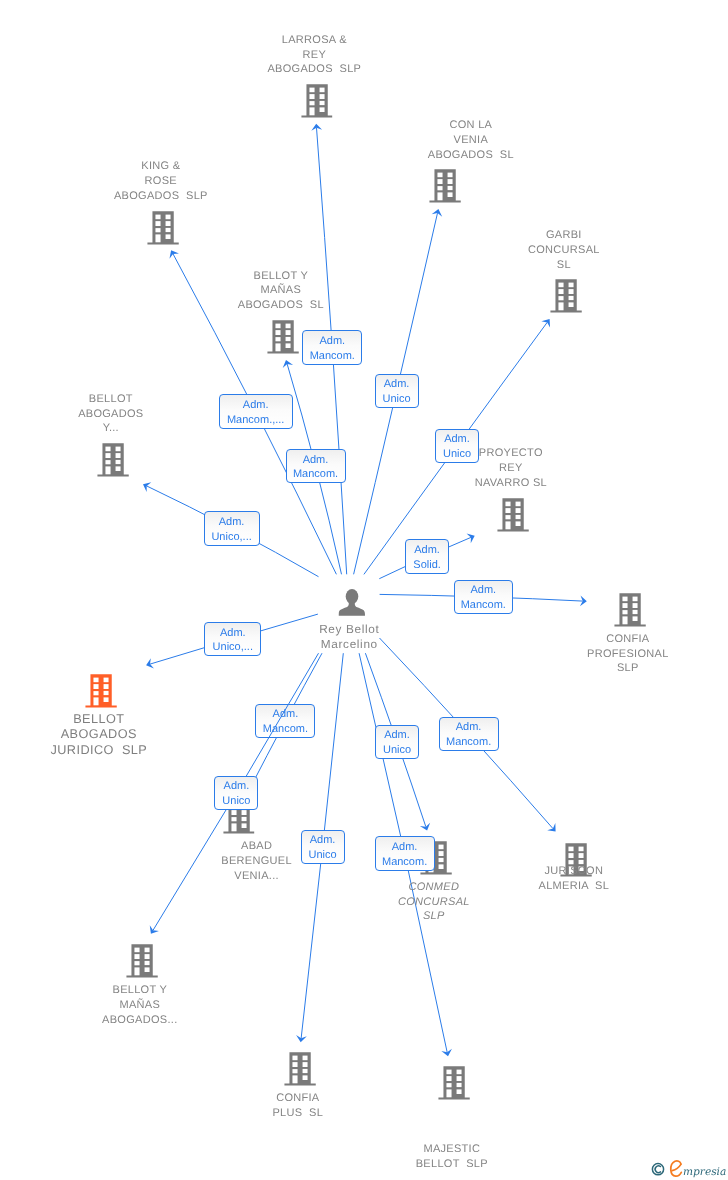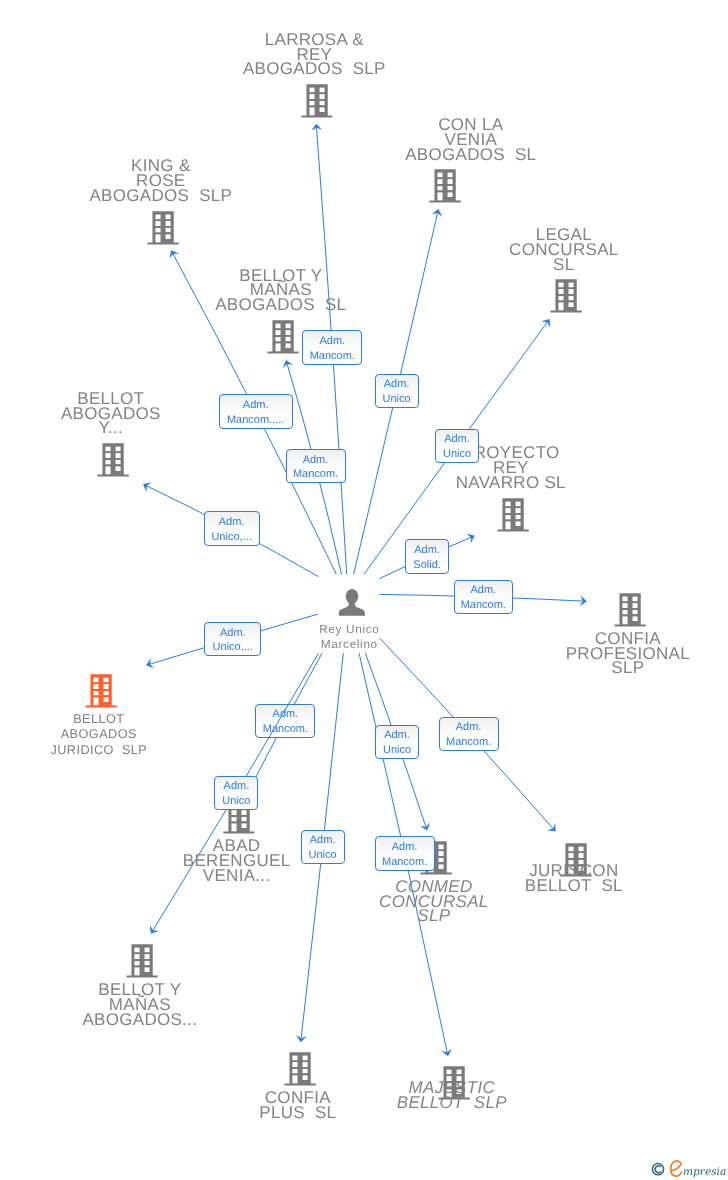--- a/index.html
+++ b/index.html
@@ -11,21 +11,21 @@
   #stage{position:relative;width:728px;height:1180px;background:#fff;
     -webkit-font-smoothing:antialiased;}
   #chips-under{position:absolute;left:0;top:0;}
   #edges2{position:absolute;left:0;top:0;width:728px;height:1180px;}
   svg#edges{position:absolute;left:0;top:0;width:728px;height:1180px;overflow:visible;}
   .edge-path{fill:none;stroke:#2b7ce9;stroke-width:1;}
   .arrow-head{fill:#2b7ce9;}
   .node{position:absolute;width:0;height:0;}
   .node .glyph{position:absolute;transform:translateX(-50%);}
   .node .cap{position:absolute;left:-2.2px;transform:translateX(-50%);
-      text-align:center;color:#848484;font-size:17px;font-weight:400;
+      text-align:center;color:#848484;font-size:11px;font-weight:400;
       letter-spacing:0.3px;line-height:14.7px;white-space:pre;}
   .node.center .cap{font-size:11.8px;letter-spacing:0.65px;line-height:14.9px;}
   .node.hl .cap{color:#7f7f7f;font-size:12.7px;letter-spacing:0.45px;line-height:15.7px;}
   .chip{position:absolute;border:1px solid #2b7ce9;border-radius:4px;
       background:linear-gradient(180deg,#efefef 0%,#fbfbfb 45%,#ffffff 100%);
       color:#2b7ce9;font-size:11px;text-align:center;
       box-sizing:border-box;white-space:pre;
       display:flex;flex-direction:column;align-items:center;justify-content:center;}
   .chip span{display:block;line-height:14.5px;}
   .chip{padding-top:2px;}
@@ -112,21 +112,21 @@
       <rect x="8.2" y="3.6" width="5.1" height="4.6"></rect>
               <rect x="18.3" y="3.6" width="5.0" height="4.6"></rect>
       <rect x="8.2" y="10.1" width="5.1" height="4.9"></rect>
               <rect x="18.3" y="10.1" width="5.0" height="4.9"></rect>
       <rect x="8.2" y="17.1" width="5.1" height="4.2"></rect>
               <rect x="18.3" y="16.9" width="5.0" height="4.2"></rect>
       <rect x="8.2" y="23.4" width="5.1" height="7.9"></rect>
               <rect x="18.3" y="23.4" width="5.0" height="4.6"></rect>
     </g>
           </svg></div>
-        <div class="cap" style="top: 228.1px;"><span>LEGAL</span><br><span>CONCURSAL</span><br><span>SL</span></div>
+        <div class="cap" style="top: 228.1px;"><span>GARBI</span><br><span>CONCURSAL</span><br><span>SL</span></div>
       </div>
       <div class="node" style="left: 163px; top: 0px;">
         <div class="glyph" style="top: 210.7px; left: 0px;"><svg width="31.5" height="34" viewBox="0 0 31.5 34">
     <path fill="#7a7a7a" d="M5.2 0.3 H26.5 V31.4 H5.2 Z M0 31.4 H31.5 V33.6 H0 Z"></path>
     <g fill="#ffffff">
       <rect x="8.2" y="3.6" width="5.1" height="4.6"></rect>
               <rect x="18.3" y="3.6" width="5.0" height="4.6"></rect>
       <rect x="8.2" y="10.1" width="5.1" height="4.9"></rect>
               <rect x="18.3" y="10.1" width="5.0" height="4.9"></rect>
       <rect x="8.2" y="17.1" width="5.1" height="4.2"></rect>
@@ -224,21 +224,21 @@
       <rect x="8.2" y="3.6" width="5.1" height="4.6"></rect>
               <rect x="18.3" y="3.6" width="5.0" height="4.6"></rect>
       <rect x="8.2" y="10.1" width="5.1" height="4.9"></rect>
               <rect x="18.3" y="10.1" width="5.0" height="4.9"></rect>
       <rect x="8.2" y="17.1" width="5.1" height="4.2"></rect>
               <rect x="18.3" y="16.9" width="5.0" height="4.2"></rect>
       <rect x="8.2" y="23.4" width="5.1" height="7.9"></rect>
               <rect x="18.3" y="23.4" width="5.0" height="4.6"></rect>
     </g>
           </svg></div>
-        <div class="cap" style="top: 839.2px;"><span>ABAD</span><br><span>BERENGUEL</span><br><span>VENIA...</span></div>
+        <div class="cap" style="top: 839.2px; margin-left: 20px;"><span>ABAD</span><br><span>BERENGUEL</span><br><span>VENIA...</span></div>
       </div>
       <div class="node" style="left: 142px; top: 0px;">
         <div class="glyph" style="top: 944.1px; left: 0px;"><svg width="31.5" height="34" viewBox="0 0 31.5 34">
     <path fill="#7a7a7a" d="M5.2 0.3 H26.5 V31.4 H5.2 Z M0 31.4 H31.5 V33.6 H0 Z"></path>
     <g fill="#ffffff">
       <rect x="8.2" y="3.6" width="5.1" height="4.6"></rect>
               <rect x="18.3" y="3.6" width="5.0" height="4.6"></rect>
       <rect x="8.2" y="10.1" width="5.1" height="4.9"></rect>
               <rect x="18.3" y="10.1" width="5.0" height="4.9"></rect>
       <rect x="8.2" y="17.1" width="5.1" height="4.2"></rect>
@@ -288,46 +288,46 @@
       <rect x="8.2" y="3.6" width="5.1" height="4.6"></rect>
               <rect x="18.3" y="3.6" width="5.0" height="4.6"></rect>
       <rect x="8.2" y="10.1" width="5.1" height="4.9"></rect>
               <rect x="18.3" y="10.1" width="5.0" height="4.9"></rect>
       <rect x="8.2" y="17.1" width="5.1" height="4.2"></rect>
               <rect x="18.3" y="16.9" width="5.0" height="4.2"></rect>
       <rect x="8.2" y="23.4" width="5.1" height="7.9"></rect>
               <rect x="18.3" y="23.4" width="5.0" height="4.6"></rect>
     </g>
           </svg></div>
-        <div class="cap" style="top: 1081px; font-style: italic;"><span>MAJESTIC</span><br><span>BELLOT  SLP</span></div>
+        <div class="cap" style="top: 1142px;"><span>MAJESTIC</span><br><span>BELLOT  SLP</span></div>
       </div>
       <div class="node" style="left: 576px; top: 0px;">
         <div class="glyph" style="top: 842.6px; left: 0px;"><svg width="31.5" height="34" viewBox="0 0 31.5 34">
     <path fill="#7a7a7a" d="M5.2 0.3 H26.5 V31.4 H5.2 Z M0 31.4 H31.5 V33.6 H0 Z"></path>
     <g fill="#ffffff">
       <rect x="8.2" y="3.6" width="5.1" height="4.6"></rect>
               <rect x="18.3" y="3.6" width="5.0" height="4.6"></rect>
       <rect x="8.2" y="10.1" width="5.1" height="4.9"></rect>
               <rect x="18.3" y="10.1" width="5.0" height="4.9"></rect>
       <rect x="8.2" y="17.1" width="5.1" height="4.2"></rect>
               <rect x="18.3" y="16.9" width="5.0" height="4.2"></rect>
       <rect x="8.2" y="23.4" width="5.1" height="7.9"></rect>
               <rect x="18.3" y="23.4" width="5.0" height="4.6"></rect>
     </g>
           </svg></div>
-        <div class="cap" style="top: 864px; text-align: center;"><span>JURISCON</span><br><span>BELLOT  SL</span></div>
+        <div class="cap" style="top: 864px; text-align: center;"><span>JURISCON</span><br><span>ALMERIA  SL</span></div>
       </div>
       <div class="node center" style="left: 351.5px; top: 0px;">
         <div class="glyph" style="top: 588.9px; left: 0px;"><svg width="27" height="27.5" viewBox="0 0 27 27.5">
     <ellipse cx="13.5" cy="7.5" rx="6.3" ry="7.5" fill="#7a7a7a"></ellipse>
     <path fill="#7a7a7a" d="M10.0 12.6 q1.0 4.1 -1.4 5.3 c-3.1 1.2 -6.0 2.1 -7.3 3.3
        -1.3 1.2 -1.3 3.9 -1.3 5.5 h26.5 c0 -1.6 0 -4.3 -1.3 -5.5
        -1.3 -1.2 -4.2 -2.1 -7.3 -3.3 -2.4 -1.2 -1.4 -5.3 -1.4 -5.3 z"></path>
   </svg></div>
-        <div class="cap" style="top: 622.1px;"><span>Rey Unico</span><br><span>Marcelino</span></div>
+        <div class="cap" style="top: 622.1px;"><span>Rey Bellot</span><br><span>Marcelino</span></div>
       </div>
     </div>
   <div id="chips">
       <div class="chip" style="left: 302.3px; top: 330.3px; width: 60px; height: 34.5px;"><span>Adm.</span><span>Mancom.</span></div>
       <div class="chip" style="left: 374.6px; top: 373.5px; width: 44px; height: 34.5px;"><span>Adm.</span><span>Unico</span></div>
       <div class="chip" style="left: 435px; top: 428.5px; width: 44px; height: 34.5px;"><span>Adm.</span><span>Unico</span></div>
       <div class="chip" style="left: 218.7px; top: 394.3px; width: 74px; height: 34.5px;"><span>Adm.</span><span>Mancom.,...</span></div>
       <div class="chip" style="left: 285.5px; top: 448.9px; width: 60px; height: 34.5px;"><span>Adm.</span><span>Mancom.</span></div>
       <div class="chip" style="left: 203.6px; top: 511.4px; width: 56px; height: 34.5px;"><span>Adm.</span><span>Unico,...</span></div>
       <div class="chip" style="left: 405.1px; top: 539.4px; width: 44px; height: 34.5px;"><span>Adm.</span><span>Solid.</span></div>

